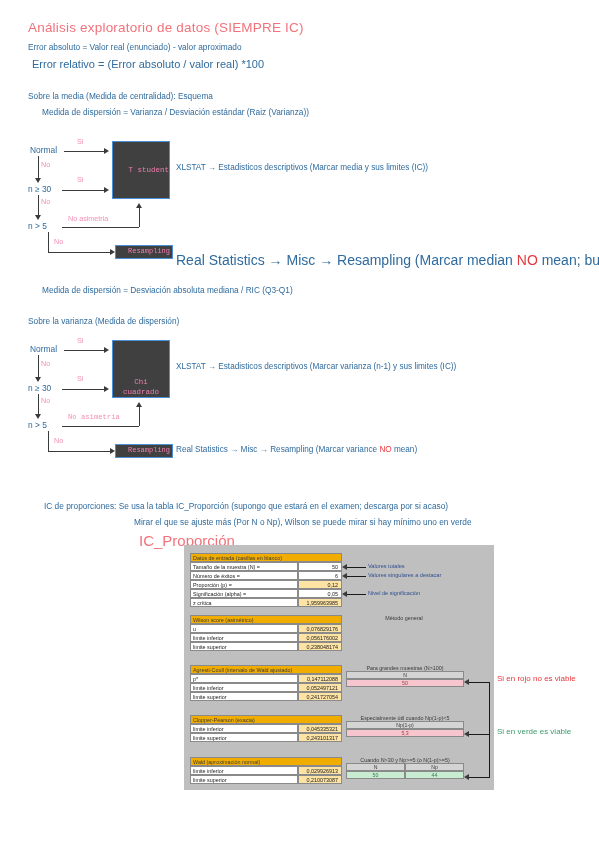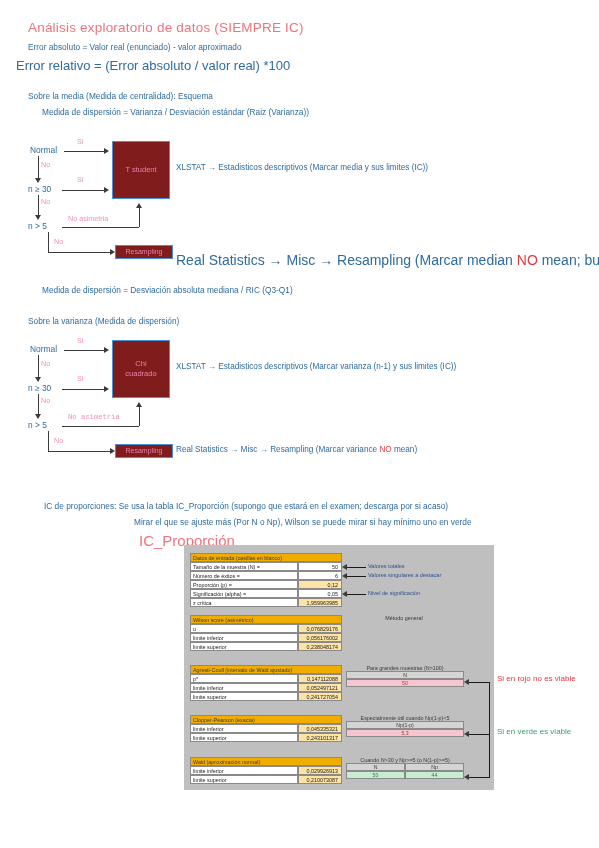--- a/index.html
+++ b/index.html
@@ -16,23 +16,23 @@
   .pink{color:#f48fb6;}
   .red{color:#e8373c;}
   .green{color:#3f9a6e;}
   h1.title{
     position:absolute;left:28px;top:20px;margin:0;
     font-size:13.5px;font-weight:normal;color:#f2727c;letter-spacing:.2px;
   }
   
   .fc{position:absolute;}
   .node{
-    position:absolute;border:1.2px solid #4a90d9;background:#7f1d1d;
-    color:#ef7fb0;display:flex;align-items:center;justify-content:center;
-    text-align:center;font-size:7.5px;line-height:1.35;
+    position:absolute;border:1.2px solid #4a90d9;background:#404040;
+    color:#ef7fb0;display:flex;align-items:center;justify-content:flex-end;
+    text-align:center;font-size:7.5px;line-height:1.35;font-family:Liberation Mono, monospace;
   }
   .node.small{font-size:7px;padding:0 2px;}
   .hline{position:absolute;height:1px;background:#3a3a3a;}
   .vline{position:absolute;width:1px;background:#3a3a3a;}
   .arrow-r{position:absolute;width:0;height:0;
     border-top:3px solid transparent;border-bottom:3px solid transparent;
     border-left:5px solid #3a3a3a;}
   .arrow-d{position:absolute;width:0;height:0;
     border-left:3px solid transparent;border-right:3px solid transparent;
     border-top:5px solid #3a3a3a;}
@@ -81,21 +81,21 @@
   .ann{position:absolute;font-size:8px;white-space:nowrap;}
   .sheetline{position:absolute;background:#1a1a1a;}
 </style>
 </head>
 <body>
 
 <div class="page">
 
   <h1 class="title">Análisis exploratorio de datos (SIEMPRE IC)</h1>
   <div class="t blue" style="left:28px;top:43px;font-size:8.3px;">Error absoluto = Valor real (enunciado) - valor aproximado</div>
-  <div class="t blue" style="left:16px;top:59px;font-size:13px;">Error relativo = (Error absoluto / valor real) *100</div>
+  <div class="t blue" style="left:32px;top:59px;font-size:11px;">Error relativo = (Error absoluto / valor real) *100</div>
 
   <div class="t" style="left:28px;top:92px;font-size:8.3px;">
     <span class="blue-b">Sobre la media</span><span class="blue"> (Medida de centralidad): Esquema</span>
   </div>
   <div class="t blue" style="left:42px;top:108px;font-size:8.3px;">Medida de dispersión = Varianza / Desviación estándar (Raiz (Varianza))</div>
 
   <div class="fc">
 
     <div class="t blue" style="left:30px;top:146px;font-size:8.4px;">Normal</div>
     <div class="t blue" style="left:28px;top:185px;font-size:8.4px;">n ≥ 30</div>

